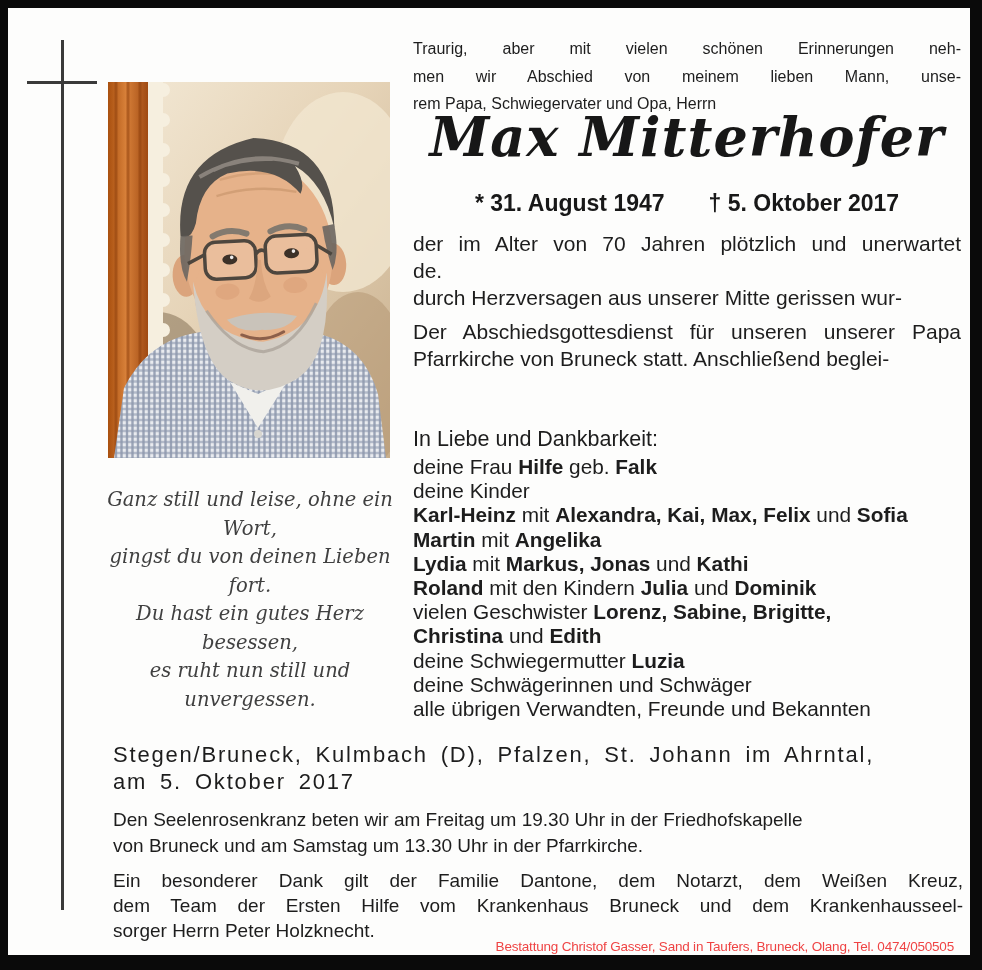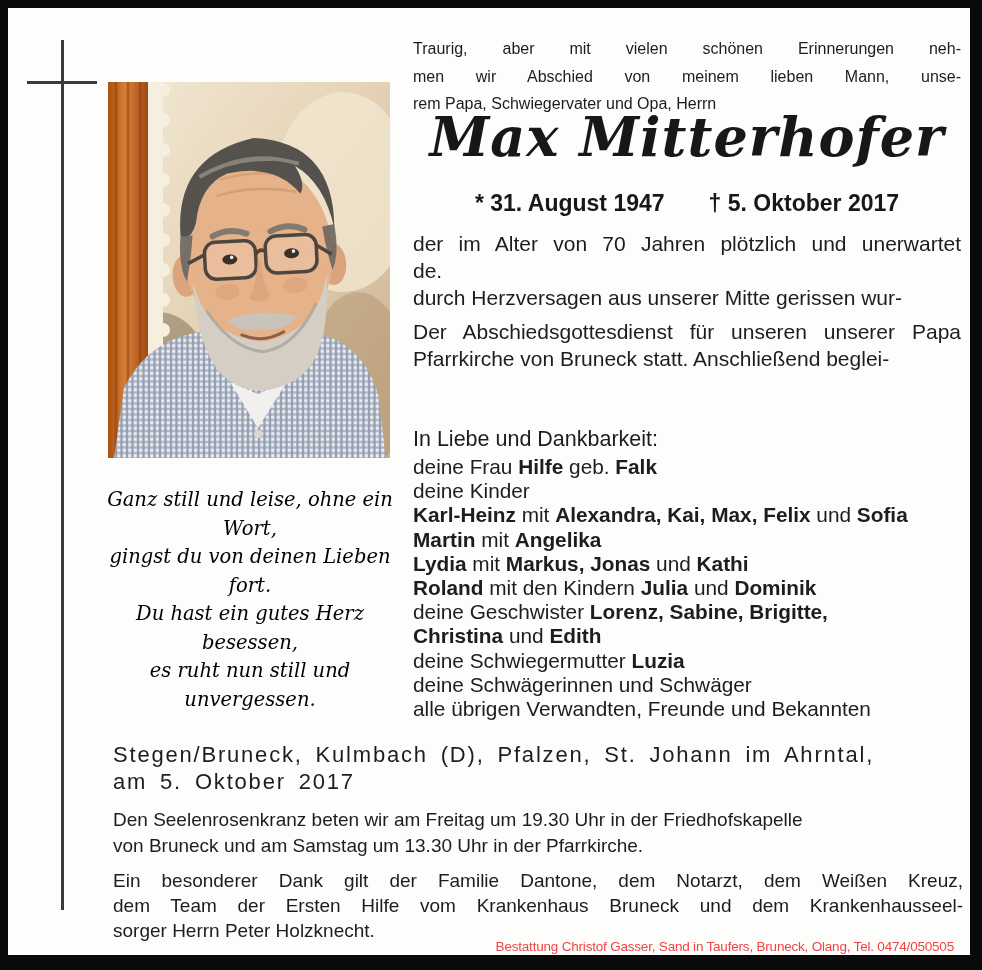--- a/index.html
+++ b/index.html
@@ -8,21 +8,21 @@
   .page{position:absolute;left:8px;top:8px;width:962px;height:947px;background:#fdfdfc;color:#1d1d1d;}
   
   .cross-v{position:absolute;left:53px;top:32px;width:3px;height:870px;background:#3a3a3a;}
   .cross-h{position:absolute;left:19px;top:73px;width:70px;height:3px;background:#3a3a3a;}
   
   .photo{position:absolute;left:100px;top:74px;width:282px;height:376px;}
   .photo svg{display:block;width:100%;height:100%;}
   
   .poem{position:absolute;left:84px;top:478px;width:316px;text-align:center;
         font-family:"DejaVu Serif",serif;font-style:italic;font-size:19.5px;
-        line-height:28.5px;color:#000000;}
+        line-height:28.5px;color:#404040;}
   
   .col{position:absolute;left:405px;width:548px;}
   .intro{top:27px;font-size:16px;line-height:27.5px;}
   .justify .line:not(:last-child){text-align:justify;text-align-last:justify;}
   .name{top:97px;width:548px;text-align:center;font-family:"DejaVu Serif",serif;
         font-style:italic;font-weight:bold;font-size:54px;letter-spacing:1px;color:#171717;}
   .dates{top:182px;display:flex;justify-content:center;gap:44px;font-size:23px;font-weight:bold;color:#181818;}
   .para1{top:222px;font-size:21px;line-height:27px;}
   .para2{top:310px;font-size:21px;line-height:27px;}
   .fam-head{top:419px;font-size:21.5px;}
@@ -169,21 +169,21 @@
 
     <div class="col fam-head">In Liebe und Dankbarkeit:</div>
 
     <div class="col family">
         <div class="line"><span>deine Frau </span><b>Hilfe</b><span> geb. </span><b>Falk</b></div>
         <div class="line"><span>deine Kinder</span></div>
         <div class="line"><b>Karl-Heinz</b><span> mit </span><b>Alexandra, Kai, Max, Felix</b><span> und </span><b>Sofia</b></div>
         <div class="line"><b>Martin</b><span> mit </span><b>Angelika</b></div>
         <div class="line"><b>Lydia</b><span> mit </span><b>Markus, Jonas</b><span> und </span><b>Kathi</b></div>
         <div class="line"><b>Roland</b><span> mit den Kindern </span><b>Julia</b><span> und </span><b>Dominik</b></div>
-        <div class="line"><span>deine Geschwister </span><b>Lorenz, Sabine, Brigitte,</b></div>
+        <div class="line"><span>vielen Geschwister </span><b>Lorenz, Sabine, Brigitte,</b></div>
         <div class="line"><b>Christina</b><span> und </span><b>Edith</b></div>
         <div class="line"><span>deine Schwiegermutter </span><b>Luzia</b></div>
         <div class="line"><span>deine Schwägerinnen und Schwäger</span></div>
         <div class="line"><span>alle übrigen Verwandten, Freunde und Bekannten</span></div>
       </div>
 
     <div class="foot places">
         <div class="line">Stegen/Bruneck, Kulmbach (D), Pfalzen, St. Johann im Ahrntal,</div>
         <div class="line">am 5. Oktober 2017</div>
       </div>

